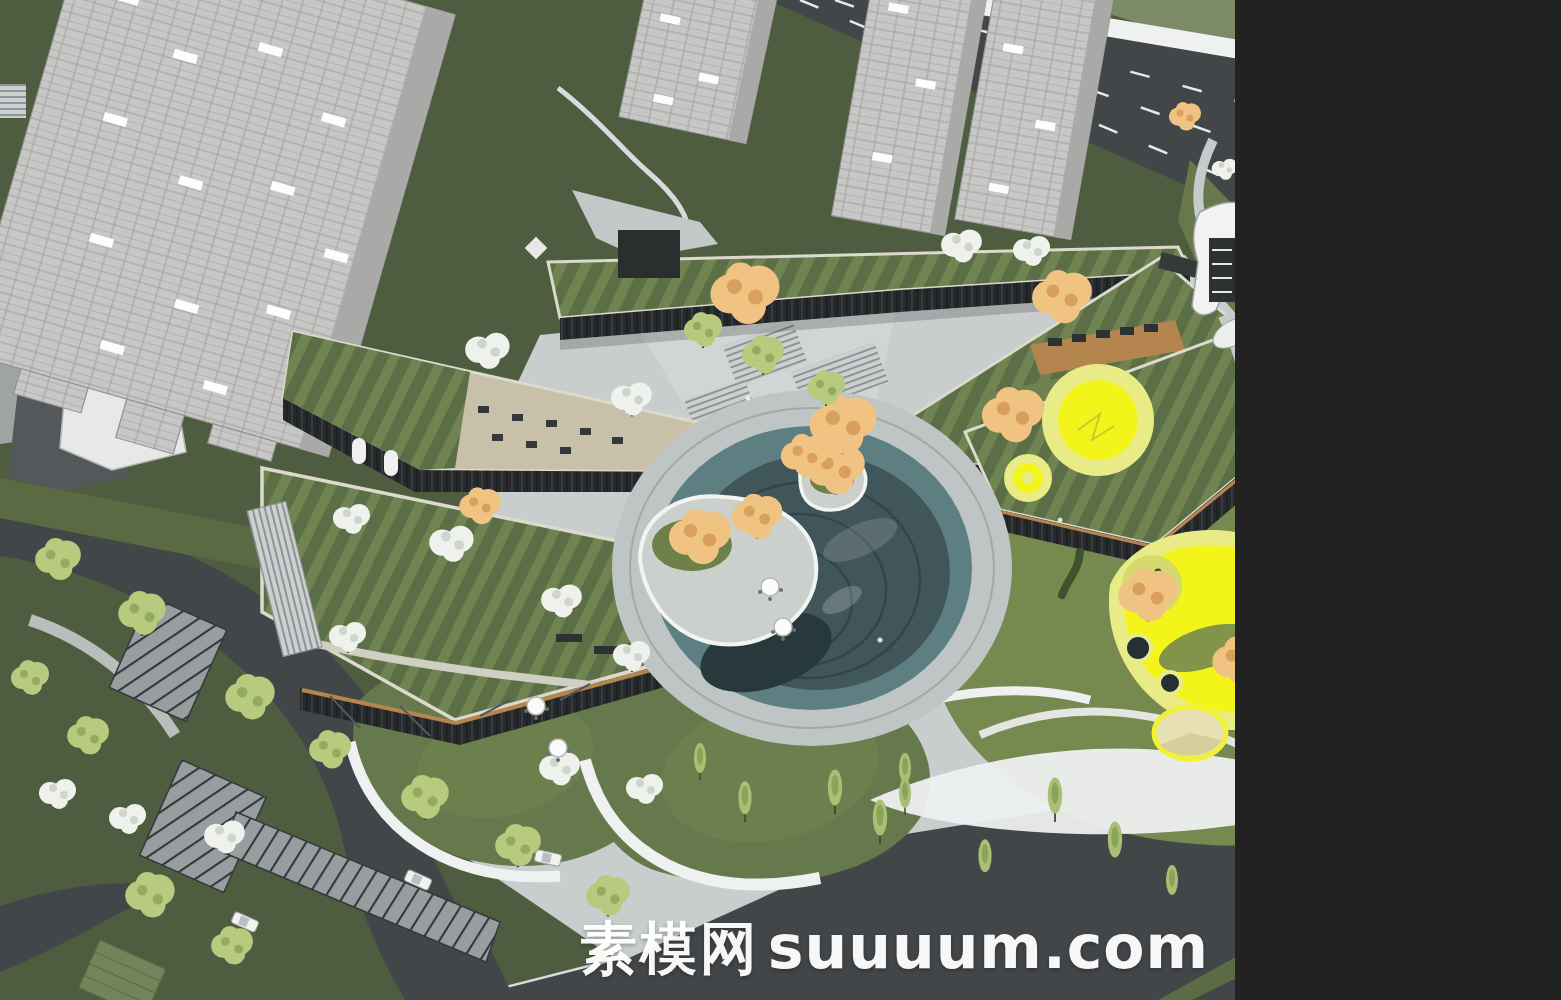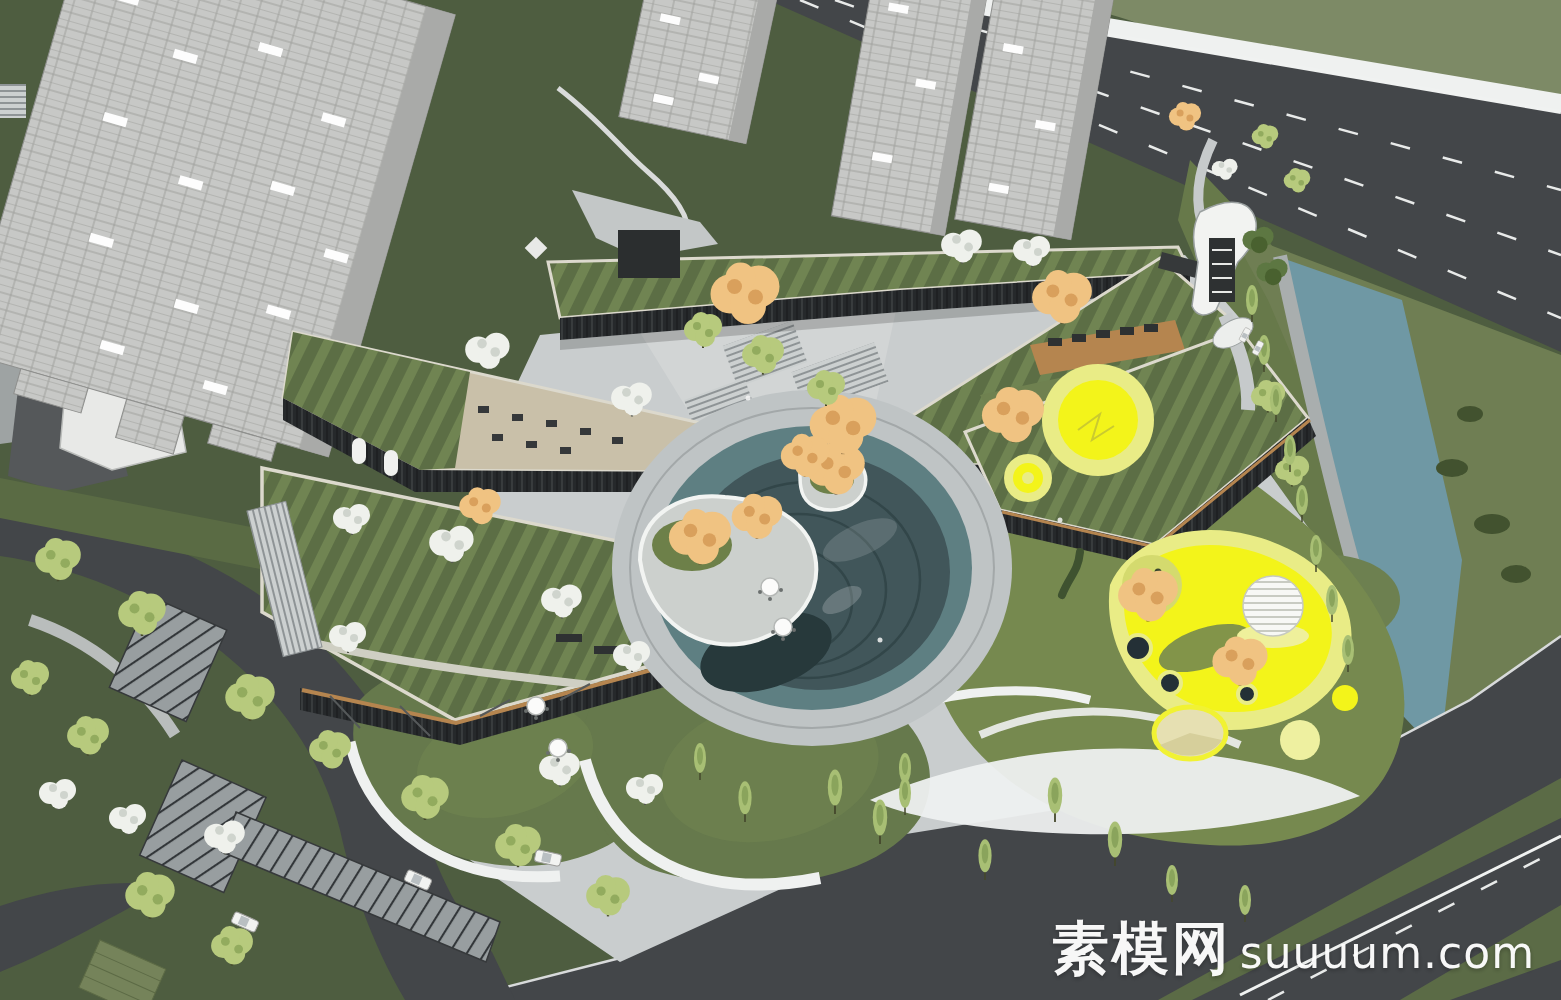--- a/index.html
+++ b/index.html
@@ -1,22 +1,22 @@
 <!DOCTYPE html>
 <html style="--grass-dark: #4e5d40; --grass-mid: #66794c; --lawn-bright: #76894f; --hill: #7d8a66; --road: #434649; --paving: #c9cdce; --paving-light: #e9ebeb; --water: #6f98a4; --bank-green: #6f7e53; --median-green: #5b6b46; --roof-green: #5c6e45; --roof-green-light: #708452; --parapet: #dcd9cd; --glazing: #26292b; --wood: #b5854f; --tower-light: #c7c8c6; --tower-shade: #a9aaa8; --dome-teal: #41565a; --pond-teal: #5e7f82; --pit-dark: #27393b; --play-yellow: #f3f41a; --play-yellow-pale: #e9ec86; --tree-orange: #f0c382; --tree-green: #b7ca7d; --tree-blossom: #eff1ec; --tree-dark: #5d7742; --white: #f4f5f3;"><head>
 <meta charset="utf-8">
 <style>
   html,body{margin:0;padding:0;background:#222;}
-  .stage{position:relative;width:1561px;height:1000px;overflow:hidden;
+  .stage{position:relative;width:1235px;height:1000px;overflow:hidden;
          font-family:"DejaVu Sans","Liberation Sans",sans-serif;background:#4e5d40;}
   .stage svg{position:absolute;inset:0;display:block;}
   .watermark{position:absolute;right:26px;bottom:12px;display:flex;align-items:baseline;gap:8px;
              color:#ffffff;opacity:.96;text-shadow:0 2px 4px rgba(0,0,0,.28);white-space:nowrap;}
   .watermark .cjk{font-size:57px;font-weight:700;letter-spacing:3px;}
-  .watermark .latin{font-size:44px;font-weight:400;letter-spacing:1px;}
+  .watermark .latin{font-size:60px;font-weight:700;letter-spacing:1px;}
 </style>
 </head>
 <body>
 
 <div class="stage">
 <svg width="1561" height="1000" viewBox="0 0 1561 1000">
   <defs>
     <pattern id="pFac" width="20" height="16" patternUnits="userSpaceOnUse">
       <rect width="20" height="16" fill="var(--tower-light)"></rect>
       <path d="M0,0H20 M0,8H20" stroke="#9fa19d" stroke-width="1"></path>

